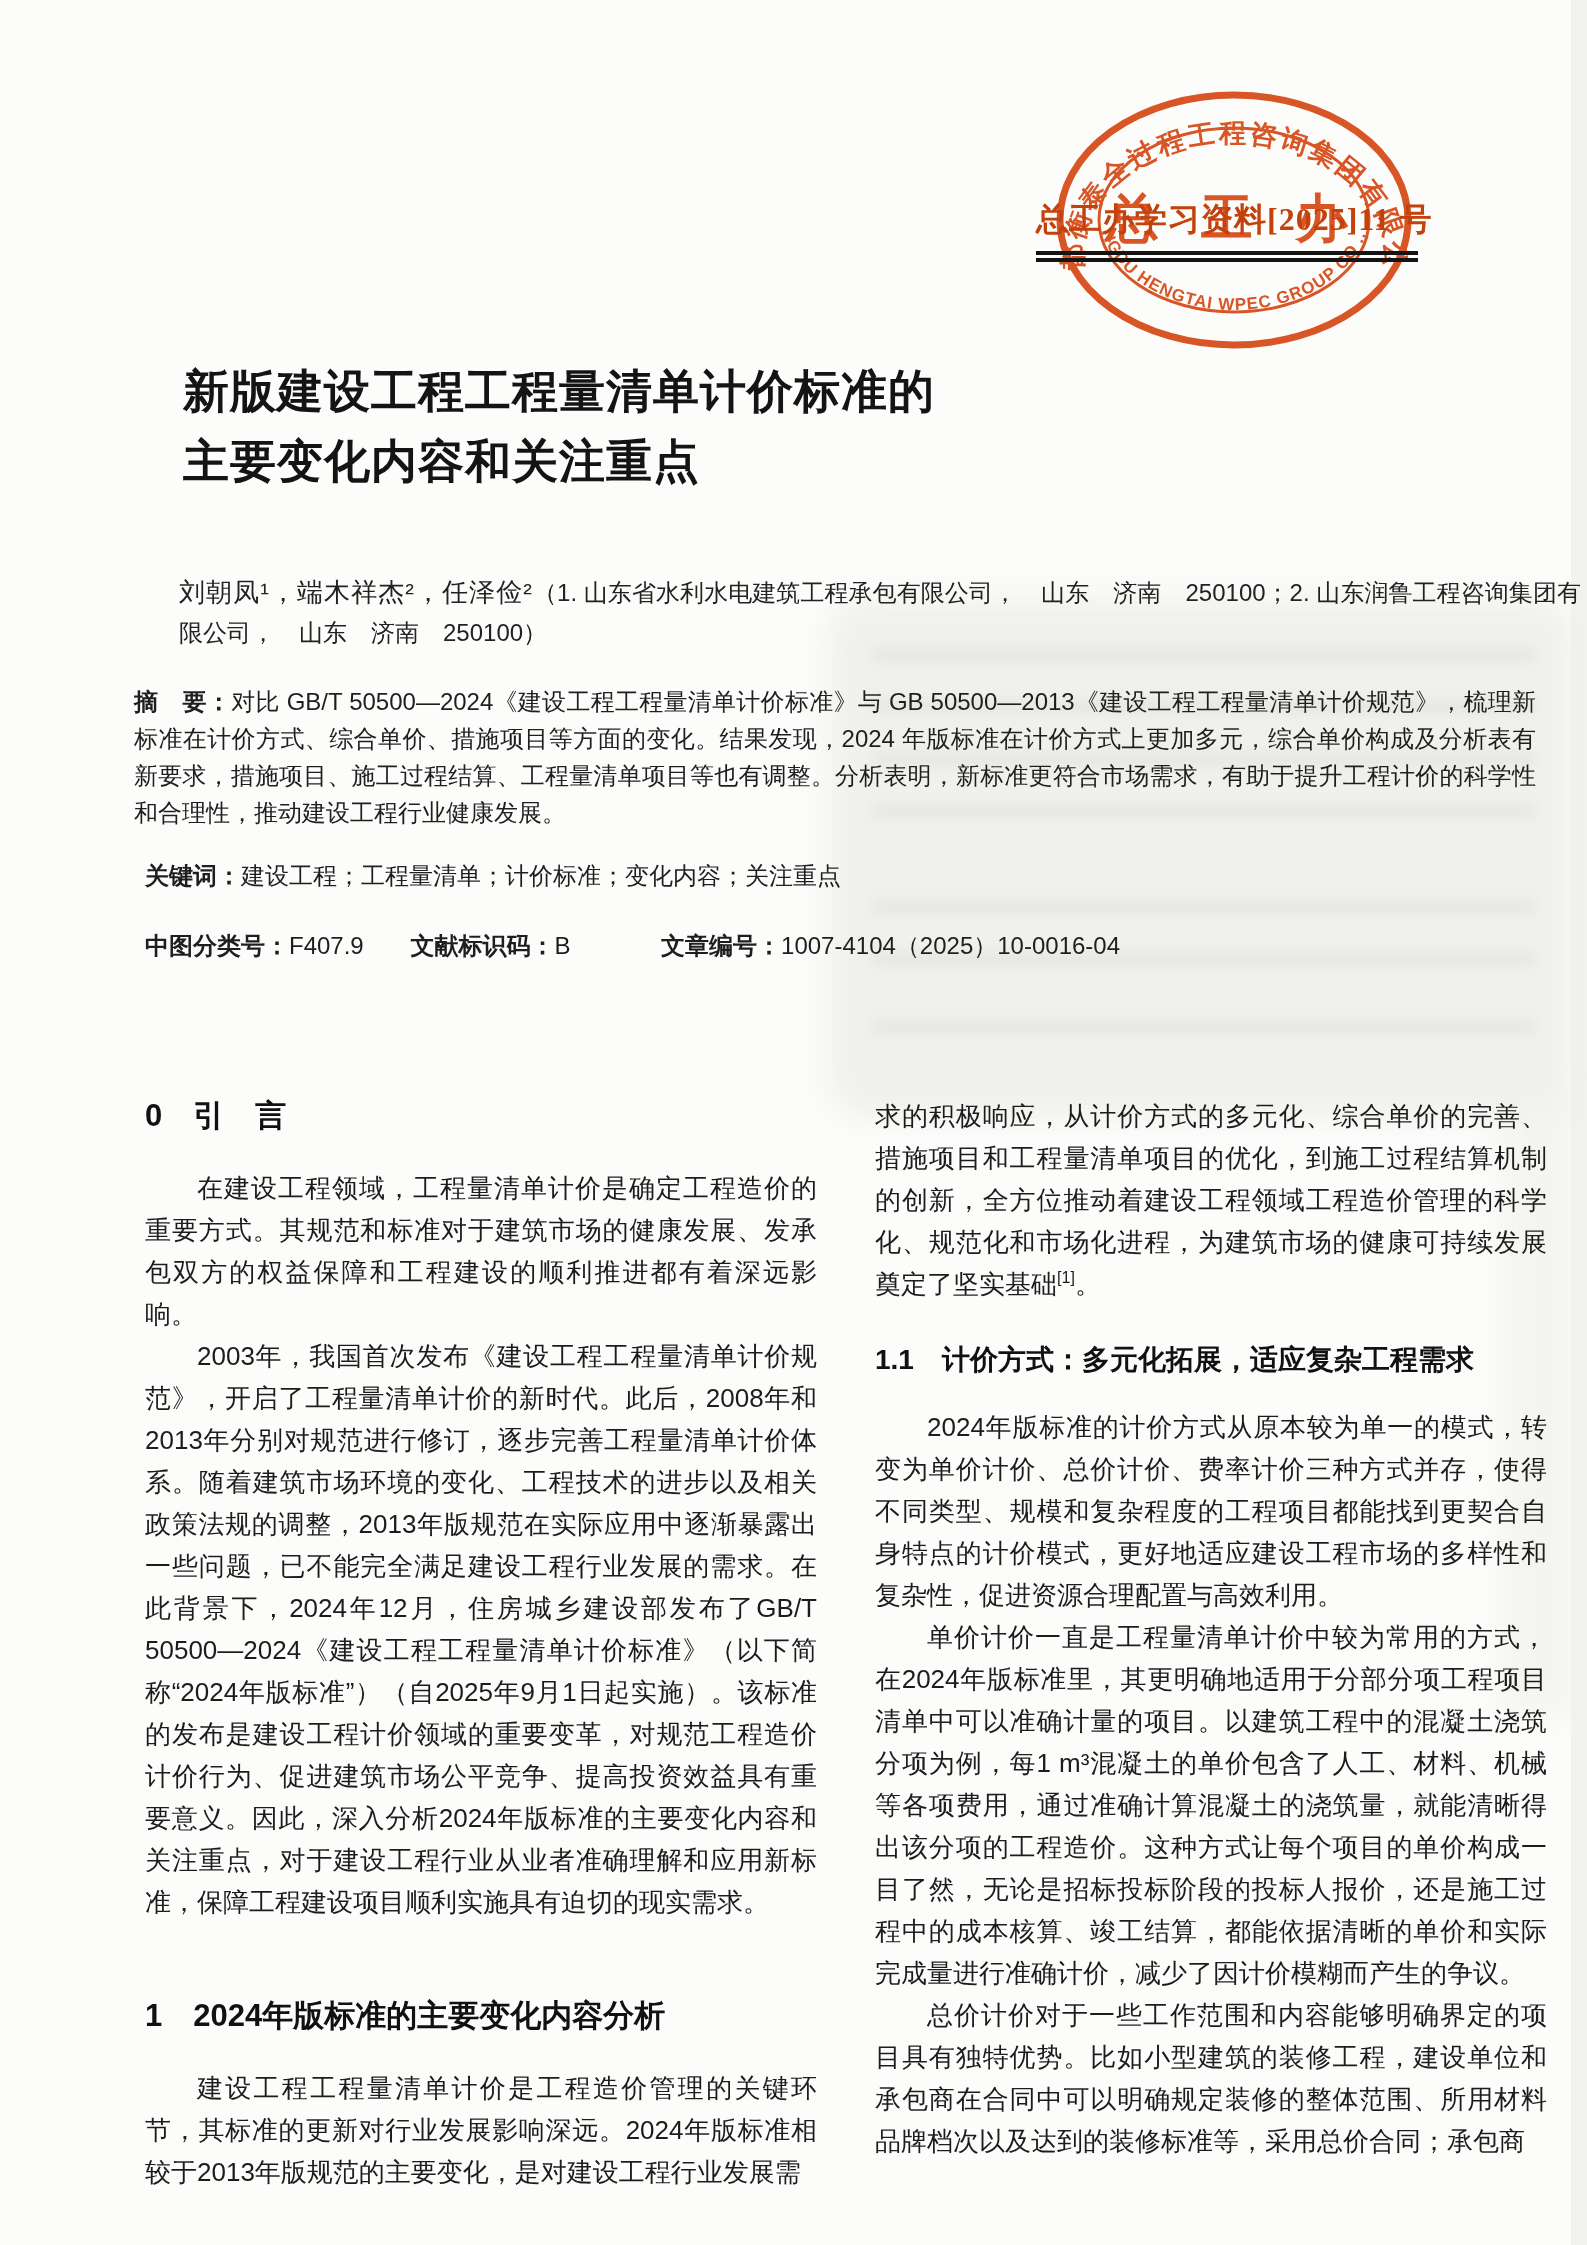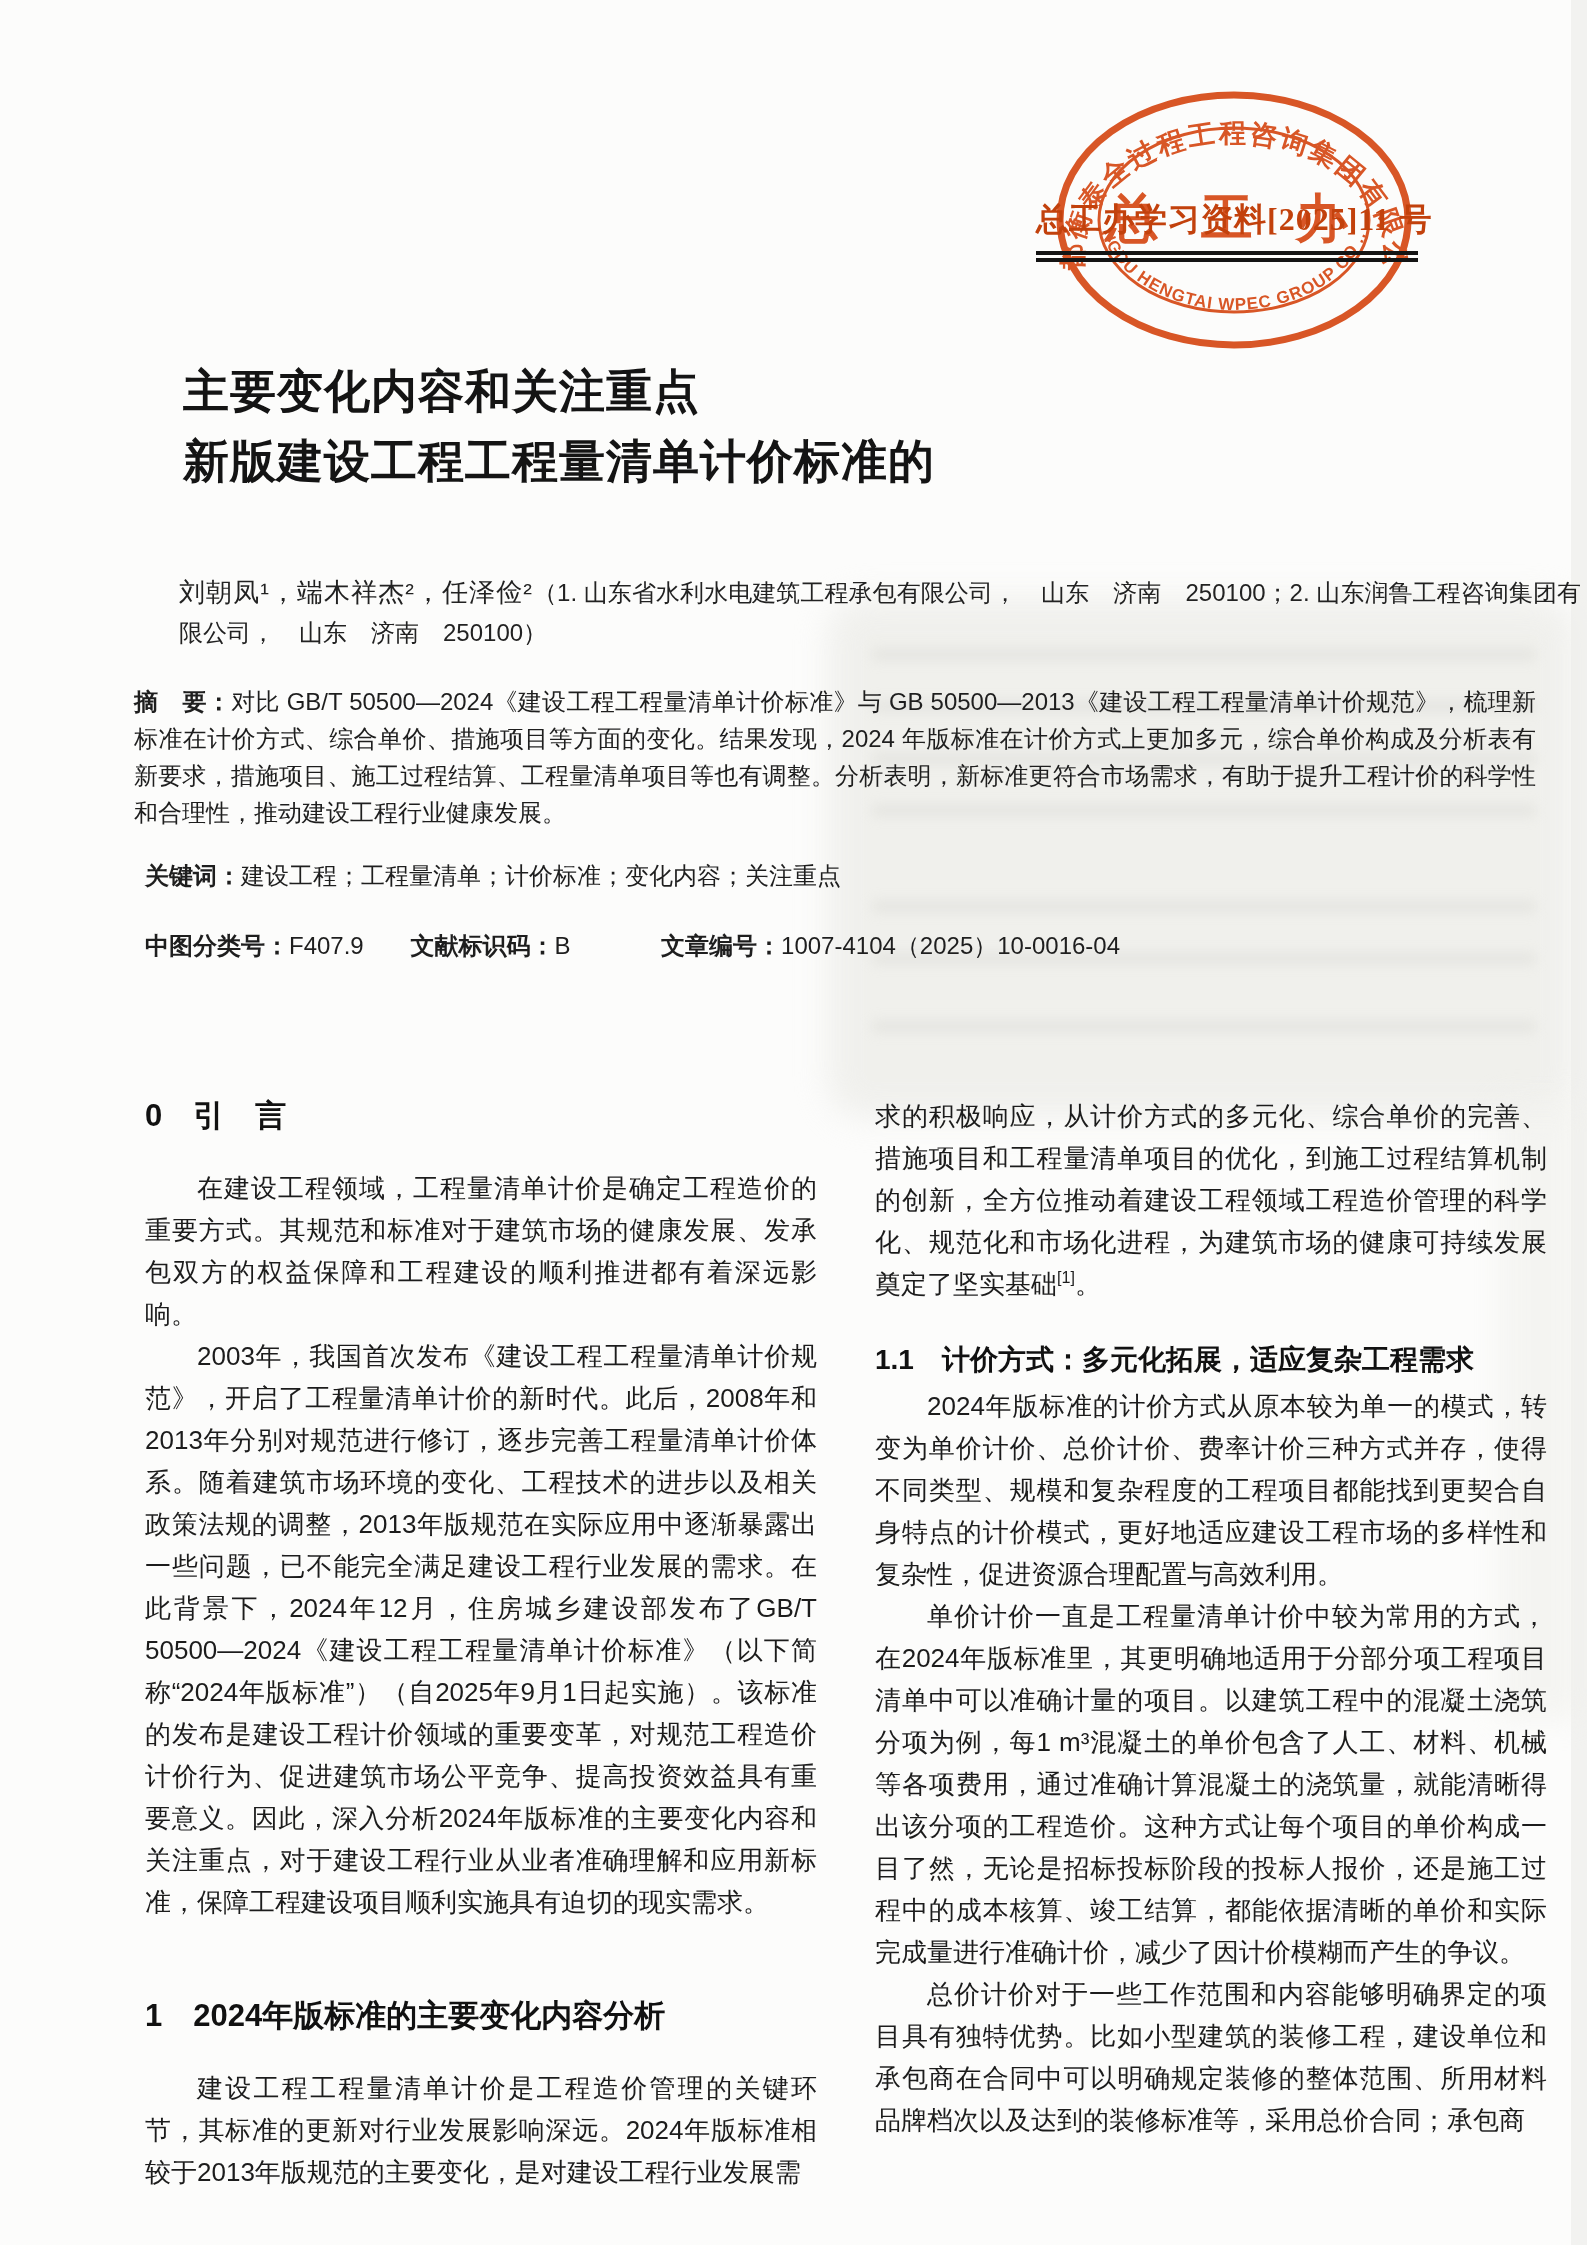--- a/index.html
+++ b/index.html
@@ -41,21 +41,21 @@
   .meta .label{font-weight:bold;}
   .meta .seg2{margin-left:40px;}
   .meta .seg3{margin-left:84px;}
   
   .columns{position:absolute;left:145px;top:1095px;width:1402px;display:flex;gap:58px;}
   .col{width:672px;font-size:26px;line-height:42px;text-align:justify;color:#1c1c1c;}
   .col p{margin:0;text-indent:2em;}
   .col p.noindent{text-indent:0;}
   .col h2{font-size:31px;line-height:42px;font-weight:800;margin:0 0 30px 0;color:#111;}
   .col h2.second{margin:72px 0 30px 0;}
-  .col h3{font-size:28px;line-height:42px;font-weight:800;margin:34px 0 4px 0;color:#111;}
+  .col h3{font-size:28px;line-height:42px;font-weight:800;margin:34px 0 25px 0;color:#111;}
   sup.cite{font-size:0.62em;vertical-align:super;line-height:0;}
 </style>
 </head>
 <body>
 
 <div class="page">
 
   <div class="wash wash-right"></div>
   <div class="wash wash-edge"></div>
   <div class="wash wash-col"></div>
@@ -80,22 +80,22 @@
     </text>
     <text x="184" y="150" font-size="52" font-weight="bold" fill="#D7501E" text-anchor="middle" letter-spacing="14">总 工 办</text>
     <text font-size="17" font-weight="bold" fill="#D7501E" letter-spacing="1">
       <textPath href="#arcBottom" startOffset="50%" text-anchor="middle">CHENGDU HENGTAI WPEC GROUP CO ., LTD</textPath>
     </text>
   </svg>
 
   <div class="doc-number">总工办学习资料[2025]11 号</div>
 
   <div class="title">
+    <div>新版建设工程工程量清单计价标准的</div>
     <div>主要变化内容和关注重点</div>
-    <div>新版建设工程工程量清单计价标准的</div>
   </div>
 
   <div class="authors"><span class="names">刘朝凤¹，端木祥杰²，任泽俭²</span><span>（1. 山东省水利水电建筑工程承包有限公司，　山东　济南　250100；2. 山东润鲁工程咨询集团有限公司，　山东　济南　250100）</span></div>
 
   <div class="abstract"><span class="label">摘　要：</span><span>对比 GB/T 50500—2024《建设工程工程量清单计价标准》与 GB 50500—2013《建设工程工程量清单计价规范》，梳理新标准在计价方式、综合单价、措施项目等方面的变化。结果发现，2024 年版标准在计价方式上更加多元，综合单价构成及分析表有新要求，措施项目、施工过程结算、工程量清单项目等也有调整。分析表明，新标准更符合市场需求，有助于提升工程计价的科学性和合理性，推动建设工程行业健康发展。</span></div>
 
   <div class="keywords"><span class="label">关键词：</span><span>建设工程；工程量清单；计价标准；变化内容；关注重点</span></div>
 
   <div class="meta">
     <span><span class="label">中图分类号：</span><span>F407.9</span></span>

